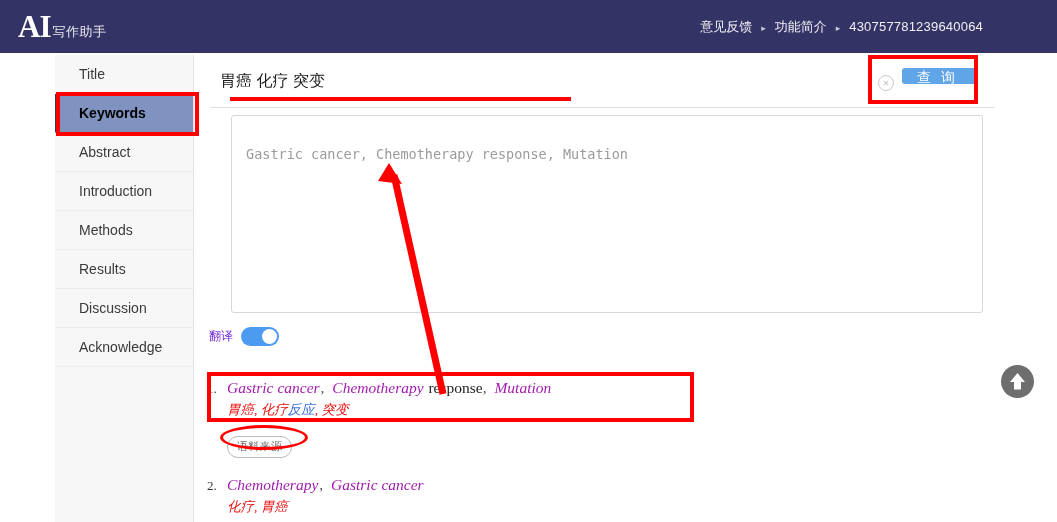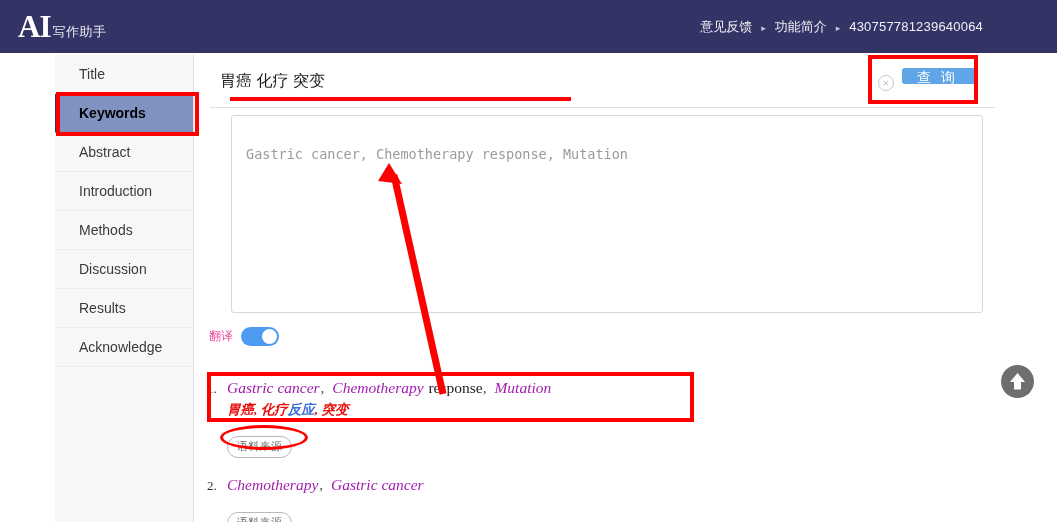--- a/index.html
+++ b/index.html
@@ -181,21 +181,21 @@
 
   
   .translate-row {
     position: absolute;
     left: 15px; top: 272px;
     display: flex; align-items: center;
     gap: 8px;
   }
   .translate-label {
     font-size: 12px;
-    color: #ec4899;
+    color: #6d28d9;
     font-family: Liberation Mono, monospace;
   }
   .toggle {
     width: 38px; height: 19px;
     background: #4d9bf0;
     border-radius: 10px;
     position: relative;
     cursor: pointer;
   }
   .toggle .knob {
@@ -226,21 +226,21 @@
     font-size: 13px;
     font-family: "Liberation Serif", serif;
   }
   .kw-en { font-style: italic; color: #a21caf; margin-right: 1px; }
   .kw-en-plain { font-style: normal; color: #222222; }
   .kw-sep { color: #555; font-style: normal; margin-right: 4px; }
   .result-line2 {
     margin-left: 20px;
     font-family: "Liberation Serif", "DejaVu Serif", serif;
     font-style: italic;
-    font-weight: bold;
+    font-weight: normal;
     font-size: 13.5px;
     line-height: 21px;
     color: #e8100f;
   }
   .cn-blue { color: #3a6fd8; }
   .src-tag {
     display: inline-block;
     margin-left: 20px; margin-top: 16px;
     padding: 2px 9px 3px 9px;
     border: 1px solid #b9b9b9;
@@ -313,24 +313,24 @@
     <div class="side-item">
       <span>Abstract</span>
     </div>
     <div class="side-item">
       <span>Introduction</span>
     </div>
     <div class="side-item">
       <span>Methods</span>
     </div>
     <div class="side-item">
+      <span>Results</span>
+    </div>
+    <div class="side-item">
       <span>Discussion</span>
-    </div>
-    <div class="side-item">
-      <span>Results</span>
     </div>
     <div class="side-item">
       <span>Acknowledge</span>
     </div>
   </div>
 
   <div class="main">
 
     <div class="search-row">
       <input class="search-input" type="text" value="胃癌 化疗 突变" style="">
@@ -363,20 +363,23 @@
         <div class="src-tag">语料来源</div>
       </div>
 
       <div class="result-item" style="margin-top:16px;">
         <div class="result-line1">
           <span class="result-num">2.</span>
           <span>
             <span class="kw-en">Chemotherapy</span><span class="kw-sep">, </span><span class="kw-en">Gastric cancer</span>
           </span>
         </div>
+        <div class="result-line2">
+          <span>化疗, 胃癌</span>
+        </div>
         <div class="src-tag">语料来源</div>
       </div>
 
     </div>
   </div>
 
   <div class="scroll-top">
     <svg width="33" height="33" viewBox="0 0 33 33">
       <path d="M16.5 8 L24 17 L20 17 L20 24.5 L13 24.5 L13 17 L9 17 Z" fill="#ffffff"></path>
     </svg>

